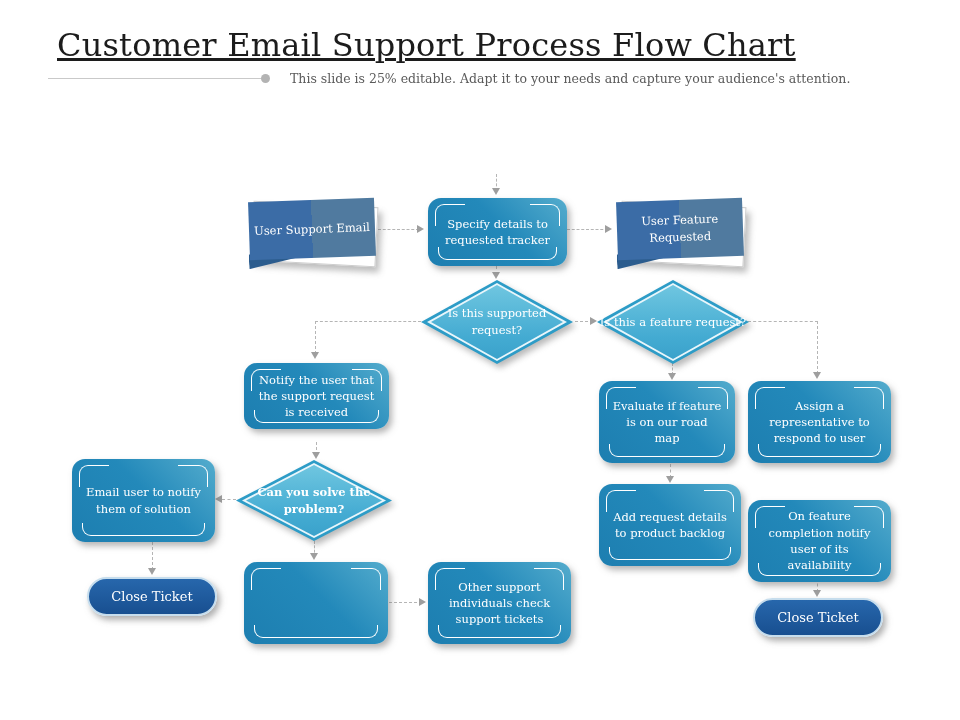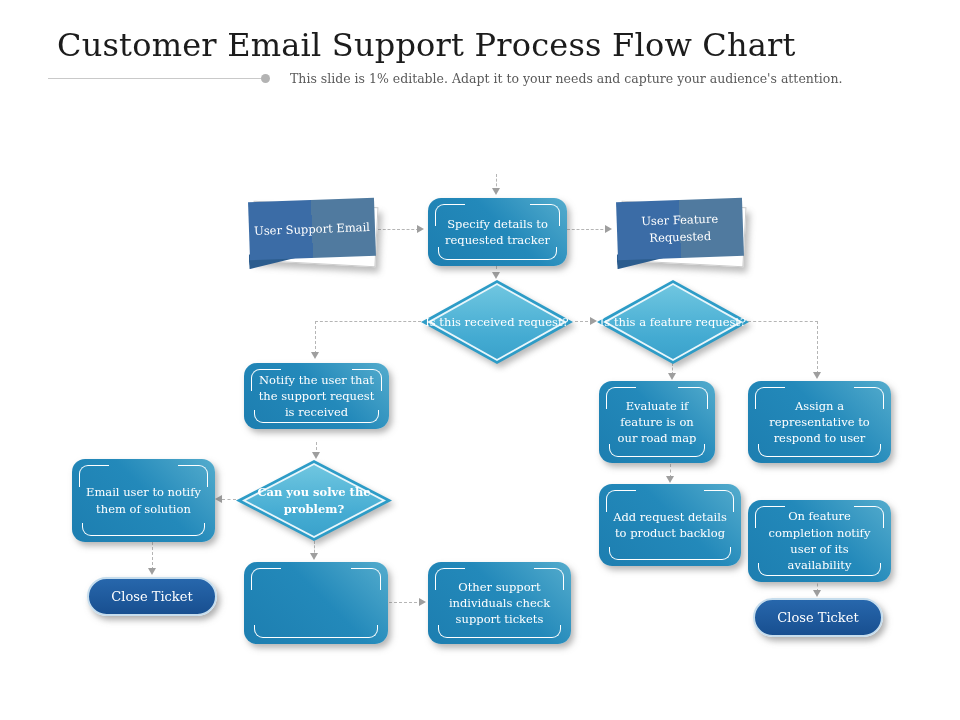--- a/index.html
+++ b/index.html
@@ -1,21 +1,21 @@
 <!DOCTYPE html>
 <html><head>
 <meta charset="utf-8">
 <style>
   * { margin:0; padding:0; box-sizing:border-box; }
   html,body { width:960px; height:720px; }
   body { background:#ffffff; font-family:"DejaVu Serif","Liberation Serif",serif; }
   .slide { position:relative; width:960px; height:720px; background:#ffffff; overflow:hidden; }
 
   
-  .title { position:absolute; left:57px; top:26px; font-size:32px; color:#1c1c1c; letter-spacing:.2px; white-space:nowrap; }
+  .title { position:absolute; left:57px; top:26px; font-size:32px; color:#1c1c1c; letter-spacing:.2px; white-space:nowrap;text-decoration:underline; }
   .rule  { position:absolute; left:48px; top:78px; width:213px; height:1px; background:#c9c9c9; }
   .rule-dot { position:absolute; left:261px; top:74px; width:9px; height:9px; border-radius:50%; background:#b3b3b3; }
   .subtitle { position:absolute; left:290px; top:71px; font-size:12.5px; color:#5a5a5a; white-space:nowrap; }
 
   
   .node { position:absolute; display:flex; align-items:center; justify-content:center; text-align:center; color:#fff; }
 
   
   .terminator { border-radius:50px; background:linear-gradient(180deg,#2767ac 0%,#184f90 100%);
     border:2px solid #c6dded; box-shadow:3px 4px 6px rgba(110,110,110,.55); font-size:13px; }
@@ -58,21 +58,21 @@
   .arr-l { border-top:4.5px solid transparent; border-bottom:4.5px solid transparent; border-right:7px solid #9e9e9e; }
 </style>
 </head>
 <body>
 
 <div class="slide">
 
   <div class="title">Customer Email Support Process Flow Chart</div>
   <div class="rule"></div>
   <div class="rule-dot"></div>
-  <div class="subtitle">This slide is 1% editable. Adapt it to your needs and capture your audience's attention.</div>
+  <div class="subtitle">This slide is 25% editable. Adapt it to your needs and capture your audience's attention.</div>
 
   <div class="vline" style="left:496px;top:174px;height:17px;"></div>
   <div class="arr arr-d" style="left:492px;top:188px;"></div>
 
   <div class="hline" style="left:378px;top:229px;width:41px;"></div>
   <div class="arr arr-r" style="left:417px;top:225px;"></div>
 
   <div class="hline" style="left:567px;top:229px;width:41px;"></div>
   <div class="arr arr-r" style="left:605px;top:225px;"></div>
 
@@ -135,21 +135,21 @@
     <span class="br br-tl"></span>
     <span class="br br-tr"></span>
     <span class="br br-b"></span>
     <span class="label">Specify details to requested tracker</span>
   </div>
 
   <div class="diamond" style="left:421px;top:280px;width:152px;height:84px;">
     <span class="dshape d-outer"></span>
     <span class="dshape d-edge"></span>
     <span class="dshape d-inner"></span>
-    <span class="d-label">Is this received request?</span>
+    <span class="d-label">Is this supported request?</span>
   </div>
 
   <div class="diamond" style="left:597px;top:280px;width:152px;height:84px;">
     <span class="dshape d-outer"></span>
     <span class="dshape d-edge"></span>
     <span class="dshape d-inner"></span>
     <span class="d-label">Is this a feature request?</span>
   </div>
 
   <div class="diamond" style="left:236px;top:460px;width:156px;height:81px;font-weight:bold;">
@@ -183,21 +183,21 @@
     <span class="br br-b"></span>
   </div>
 
   <div class="node process" style="left:428px;top:562px;width:143px;height:82px;">
     <span class="br br-tl"></span>
     <span class="br br-tr"></span>
     <span class="br br-b"></span>
     <span class="label">Other support individuals check support tickets</span>
   </div>
 
-  <div class="node process" style="left:599px;top:381px;width:116px;height:82px;">
+  <div class="node process" style="left:599px;top:381px;width:136px;height:82px;">
     <span class="br br-tl"></span>
     <span class="br br-tr"></span>
     <span class="br br-b"></span>
     <span class="label">Evaluate if feature is on our road map</span>
   </div>
 
   <div class="node process" style="left:748px;top:381px;width:143px;height:82px;">
     <span class="br br-tl"></span>
     <span class="br br-tr"></span>
     <span class="br br-b"></span>

